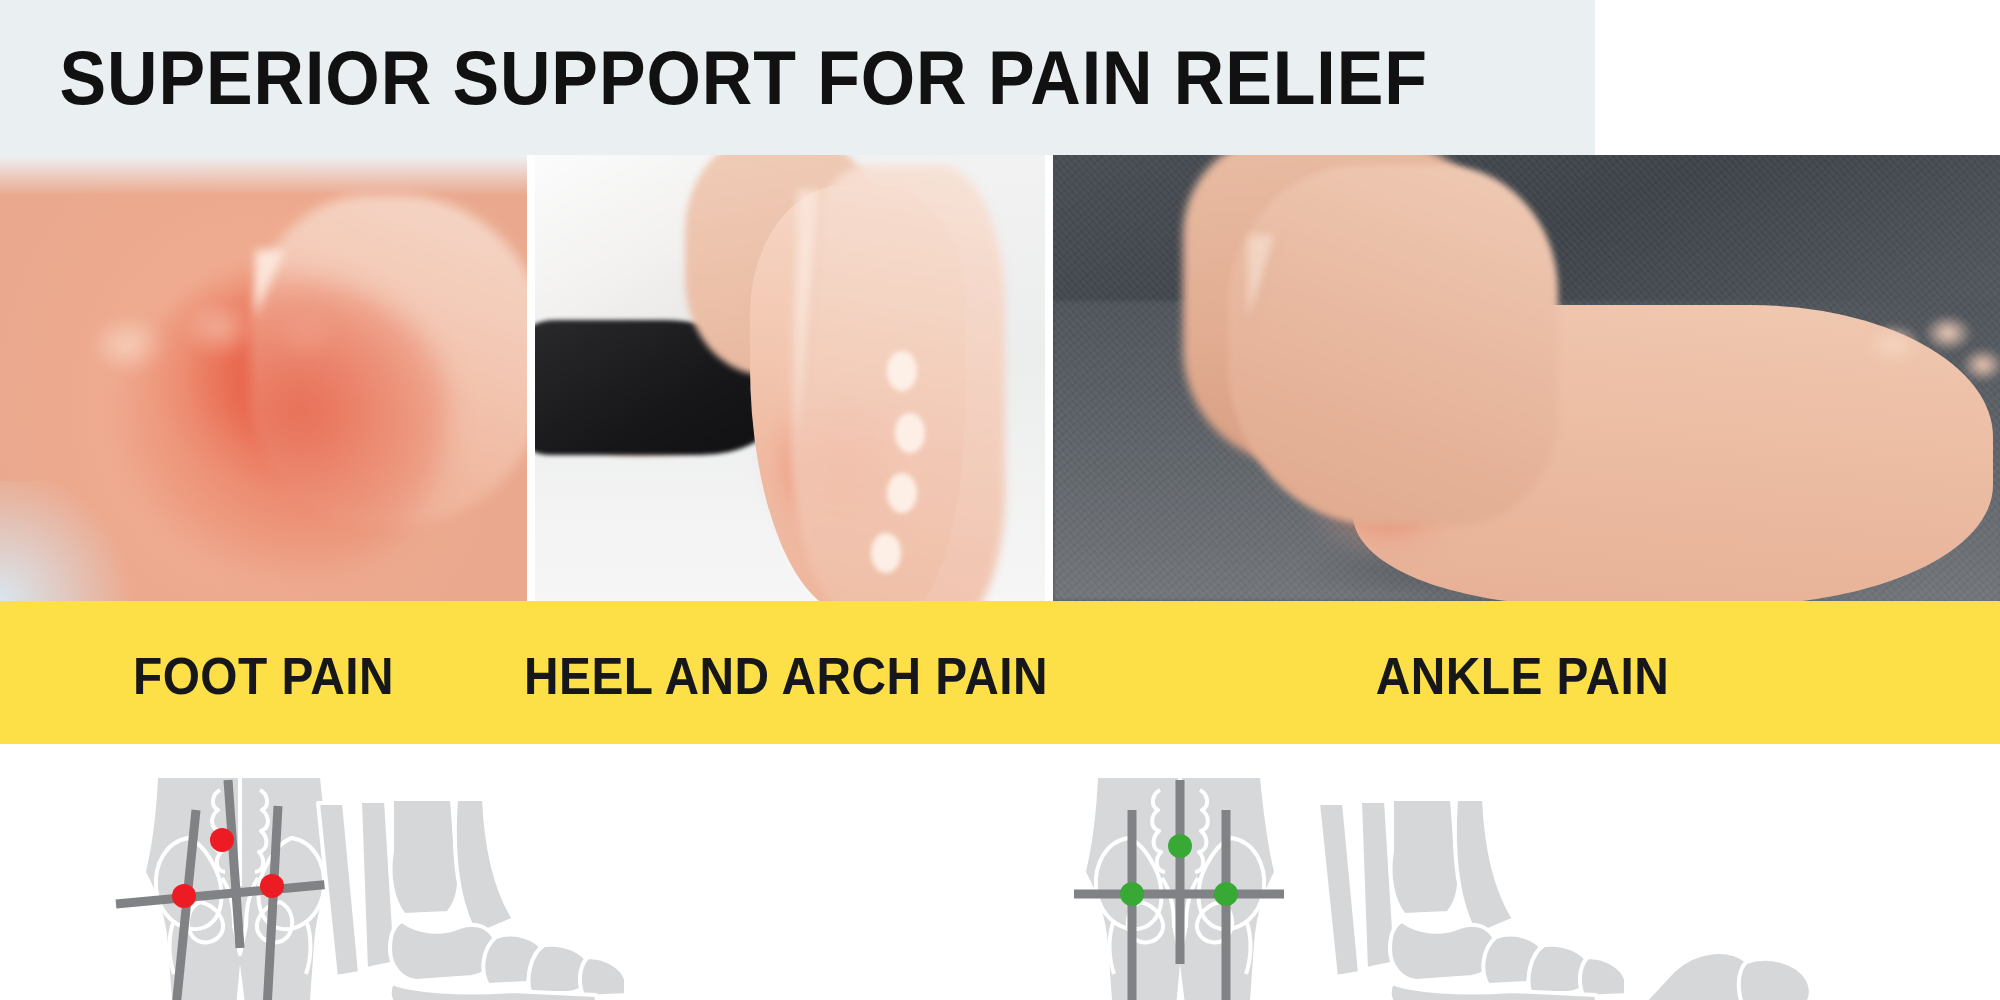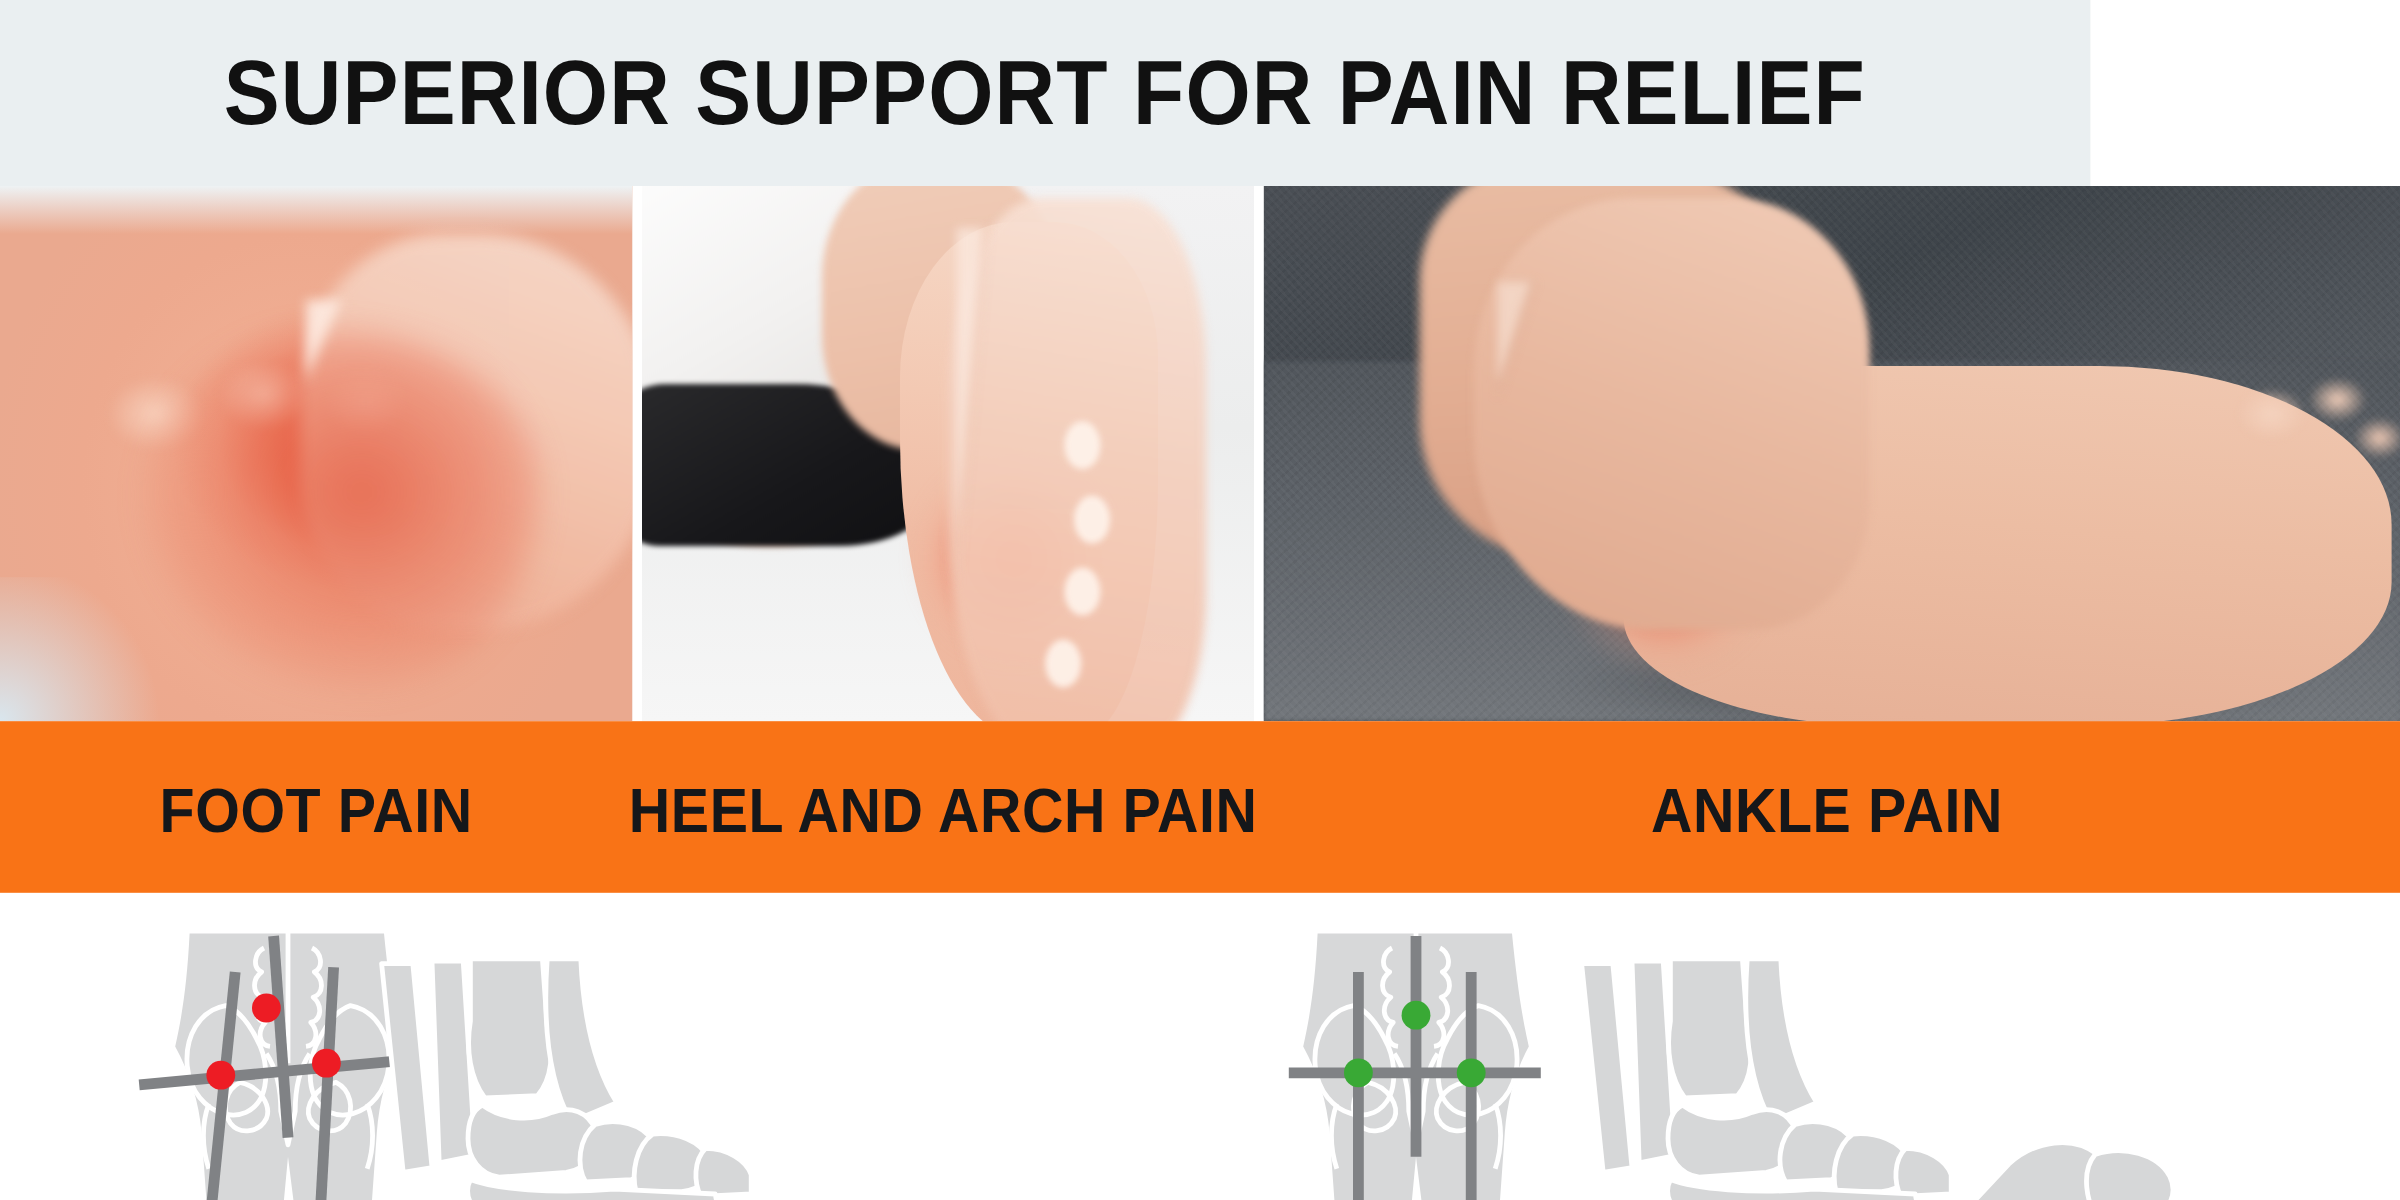--- a/index.html
+++ b/index.html
@@ -5,23 +5,23 @@
   html,body{margin:0;padding:0;}
   body{
     width:2000px;height:1000px;overflow:hidden;
     background:#ffffff;
     font-family:"Liberation Sans", sans-serif;
   }
   .page{position:relative;width:2000px;height:1000px;background:#fff;}
 
   
   .header{
-    position:absolute;left:0;top:0;width:1742px;height:155px;
+    position:absolute;left:0;top:0;width:1595px;height:155px;
     background:#eaeff1;
-    display:flex;align-items:center;justify-content:center;
+    display:flex;align-items:center;
   }
   .headline{
     font-family:"Liberation Sans", sans-serif;
     font-weight:bold;
     font-size:76px;
     line-height:76px;
     letter-spacing:1px;
     color:#111111;
     transform:scaleX(0.92);
     transform-origin:center center;
@@ -183,21 +183,21 @@
         <div class="ph3-foot"></div>
         <div class="ph3-toes"></div>
         <div class="ph3-leg"></div>
         <div class="ph3-red"></div>
         <div class="ph3-hand"></div>
         <div class="ph3-fing"></div>
       </div>
     </div>
   </div>
 
-  <div class="captions" style="background: #f97316;">
+  <div class="captions" style="background: #fde047;">
     <div class="cap c1" style="color: rgb(21, 23, 26);">FOOT PAIN</div>
     <div class="cap c2" style="color: rgb(21, 23, 26);">HEEL AND ARCH PAIN</div>
     <div class="cap c3" style="color: rgb(21, 23, 26);">ANKLE PAIN</div>
     <div class="capline"></div>
   </div>
 
   <div class="diagrams">
 
     <div class="dwrap d-pelvis-red">
       <svg viewBox="0 0 300 260" width="300" height="260">

